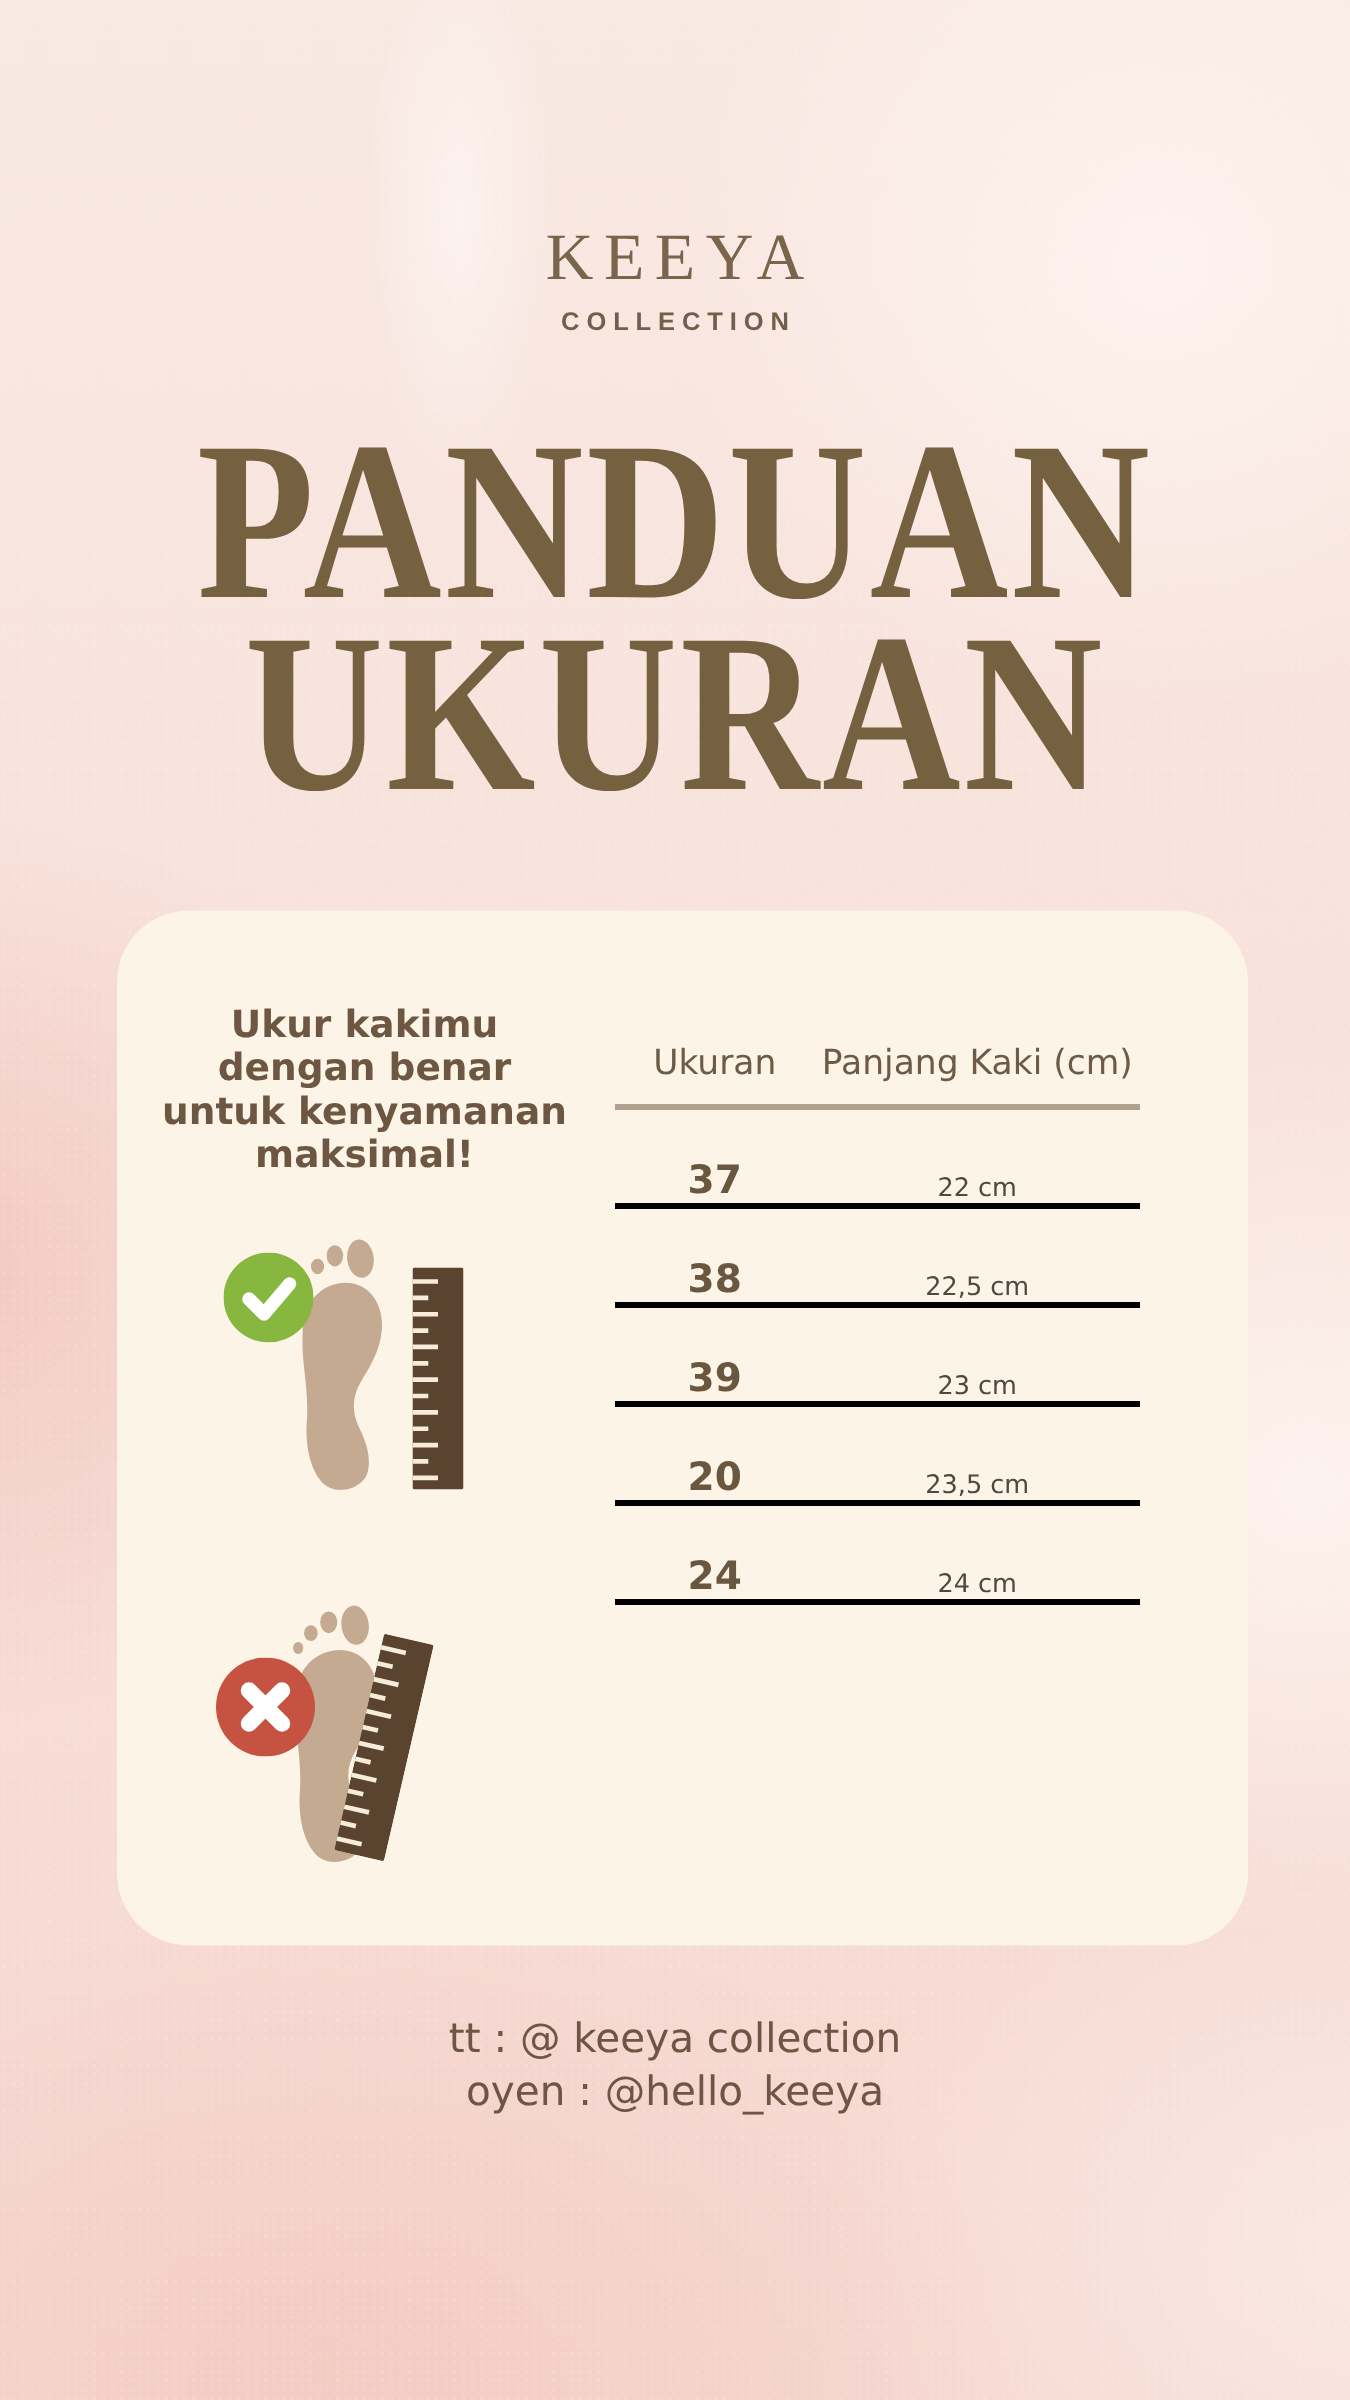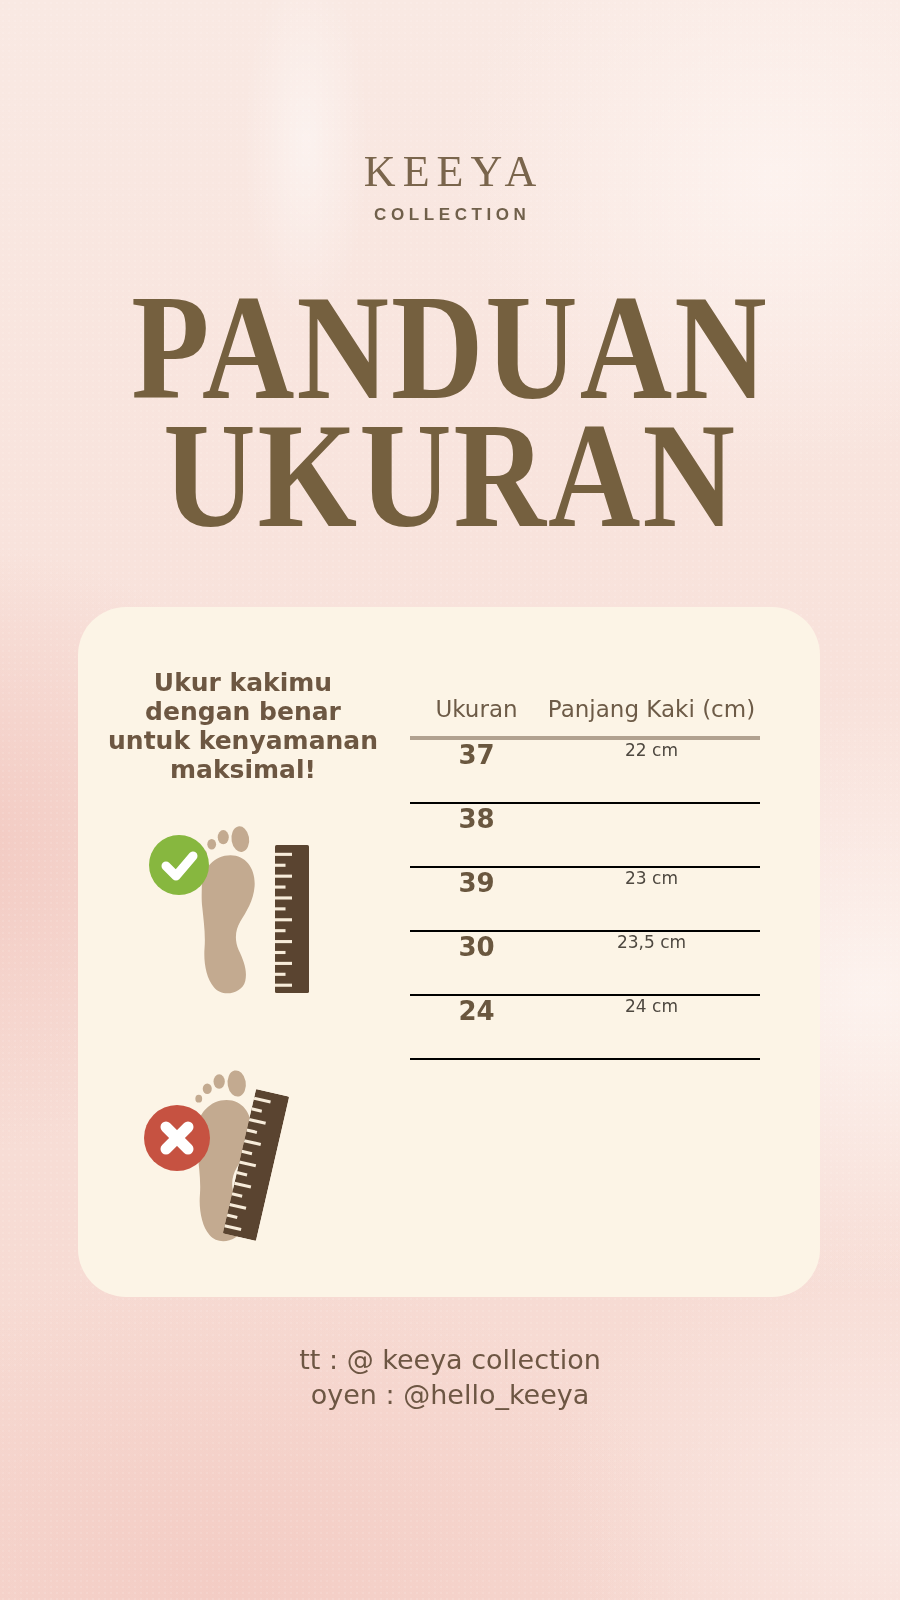--- a/index.html
+++ b/index.html
@@ -25,41 +25,41 @@
     text-indent:0.16em;font-weight:400;}
   .brand-sub{margin-top:8px;font-size:17px;font-weight:700;letter-spacing:0.27em;
     text-indent:0.27em;color:#70604b;font-family:"Liberation Sans",sans-serif;}
   
   .title{position:absolute;top:272px;left:0;right:0;margin:0;text-align:center;
     color:#75603f;font-family:"Liberation Serif",serif;font-weight:700;}
   .title-line{display:block;font-size:128px;line-height:128px;letter-spacing:2px;
     transform:scaleY(1.18);transform-origin:center top;}
   
   .card{position:absolute;left:78px;top:607px;width:742px;height:690px;
-    background:#fcf4e6;border-radius:48px;}
+    background:#fcf4e6;border-radius:48px;padding-left:12px;}
   .note{position:absolute;left:25px;top:61px;width:280px;text-align:center;
     font-size:25px;line-height:29px;font-weight:700;color:#6d5742;}
   
   .illus{position:absolute;}
   .illus-correct{left:65px;top:198px;width:180px;height:200px;}
   .illus-wrong{left:60px;top:440px;width:200px;height:210px;}
   .foot{position:absolute;}
   .illus-correct .foot{left:50px;top:18px;width:66px;height:174px;}
   .illus-wrong  .foot{left:50px;top:20px;width:68px;height:178px;}
   .ruler{position:absolute;}
   .illus-correct .ruler{left:132px;top:40px;width:34px;height:148px;}
   .illus-wrong  .ruler{left:101px;top:44px;width:34px;height:148px;
     transform:rotate(13deg);transform-origin:center center;}
   .badge{position:absolute;}
   .illus-correct .badge{left:6px;top:30px;width:60px;height:60px;}
   .illus-wrong  .badge{left:6px;top:58px;width:66px;height:66px;}
   
   .table{position:absolute;left:332px;top:75px;width:350px;color:#6d5b47;}
   .t-head{display:flex;height:54px;align-items:center;border-bottom:4px solid #b1a190;}
-  .t-row{display:flex;height:62px;align-items:flex-start;border-bottom:2px solid #000000;}
+  .t-row{display:flex;height:62px;align-items:flex-end;border-bottom:4px solid #000000;}
   .t-c1{width:38%;text-align:center;}
   .t-c2{width:62%;text-align:center;}
   .th{font-size:23px;font-weight:400;color:#6d5b47;}
   .size{font-size:26px;font-weight:700;color:#6a573f;}
   .len{font-size:17px;font-weight:400;color:#4e4840;}
   
   .social{position:absolute;top:1342px;left:0;right:0;text-align:center;
     font-size:27px;line-height:35px;font-weight:500;color:#6d5643;}
 </style>
 </head>
@@ -170,27 +170,28 @@
       <div class="t-head">
         <div class="t-c1 th">Ukuran</div>
         <div class="t-c2 th">Panjang Kaki (cm)</div>
       </div>
       <div class="t-row">
         <div class="t-c1 size">37</div>
         <div class="t-c2 len">22 cm</div>
       </div>
       <div class="t-row">
         <div class="t-c1 size">38</div>
+        <div class="t-c2 len">22,5 cm</div>
       </div>
       <div class="t-row">
         <div class="t-c1 size">39</div>
         <div class="t-c2 len">23 cm</div>
       </div>
       <div class="t-row">
-        <div class="t-c1 size">30</div>
+        <div class="t-c1 size">20</div>
         <div class="t-c2 len">23,5 cm</div>
       </div>
       <div class="t-row">
         <div class="t-c1 size">24</div>
         <div class="t-c2 len">24 cm</div>
       </div>
     </div>
   </section>
 
   <footer class="social">

